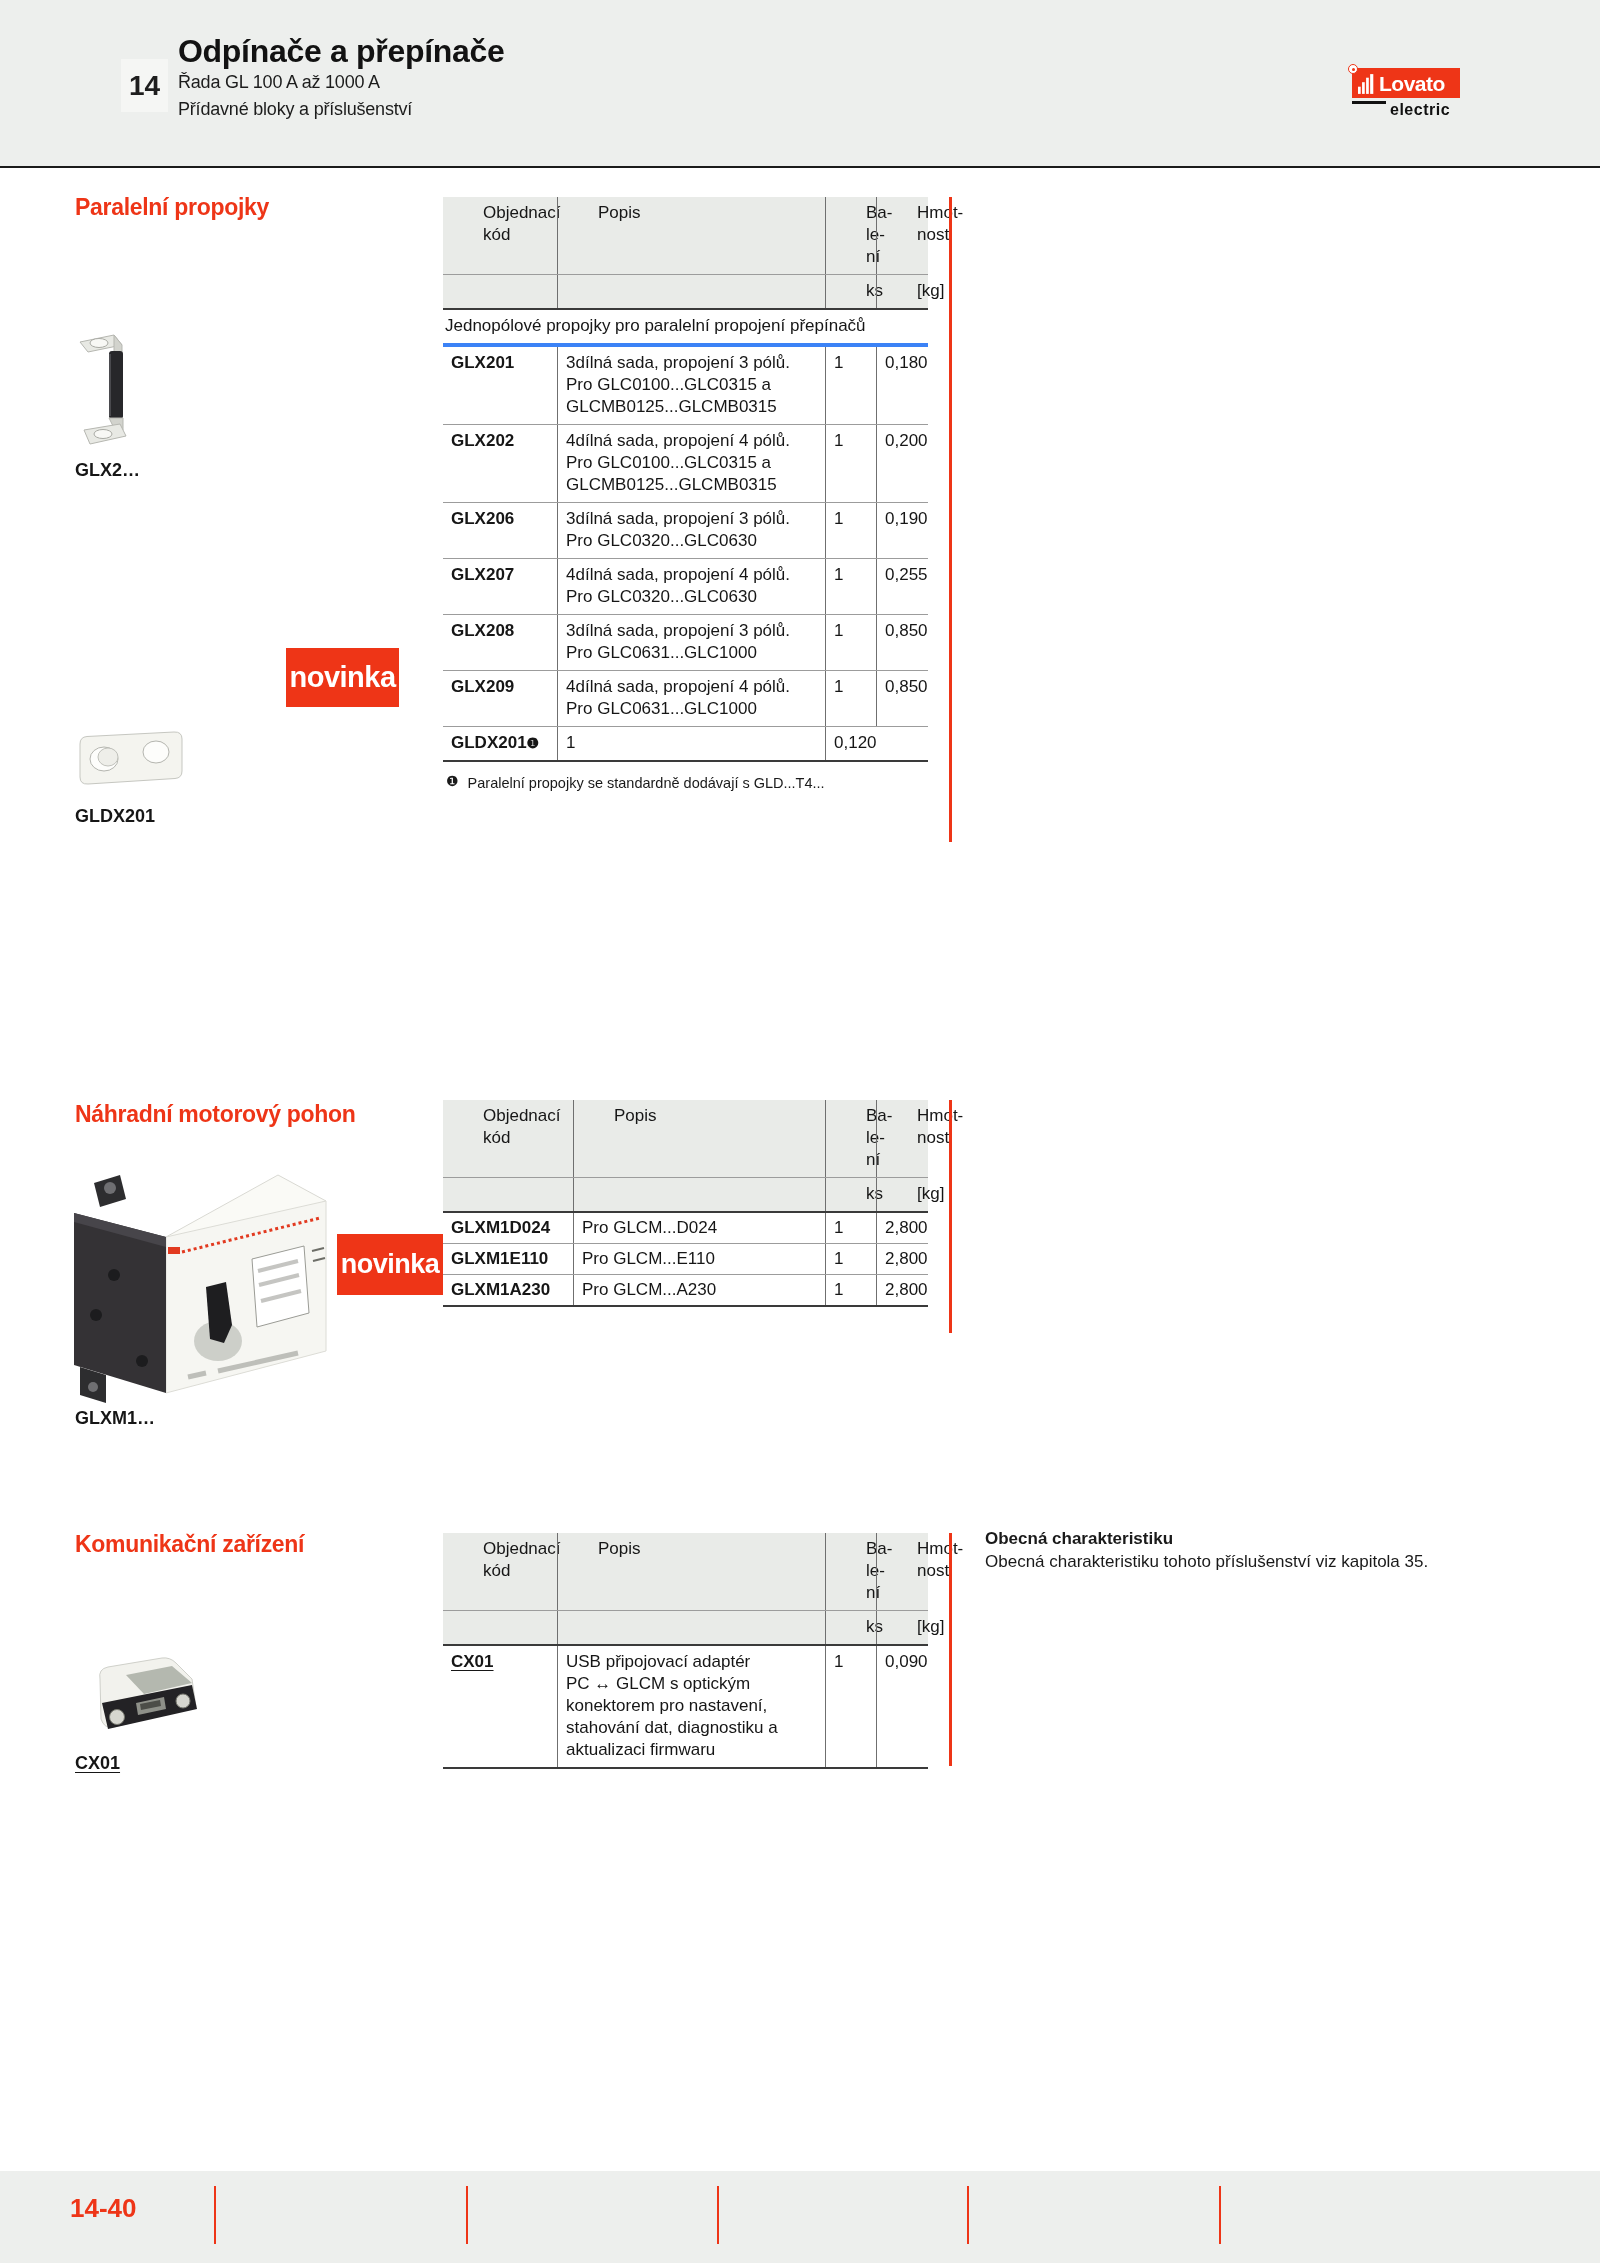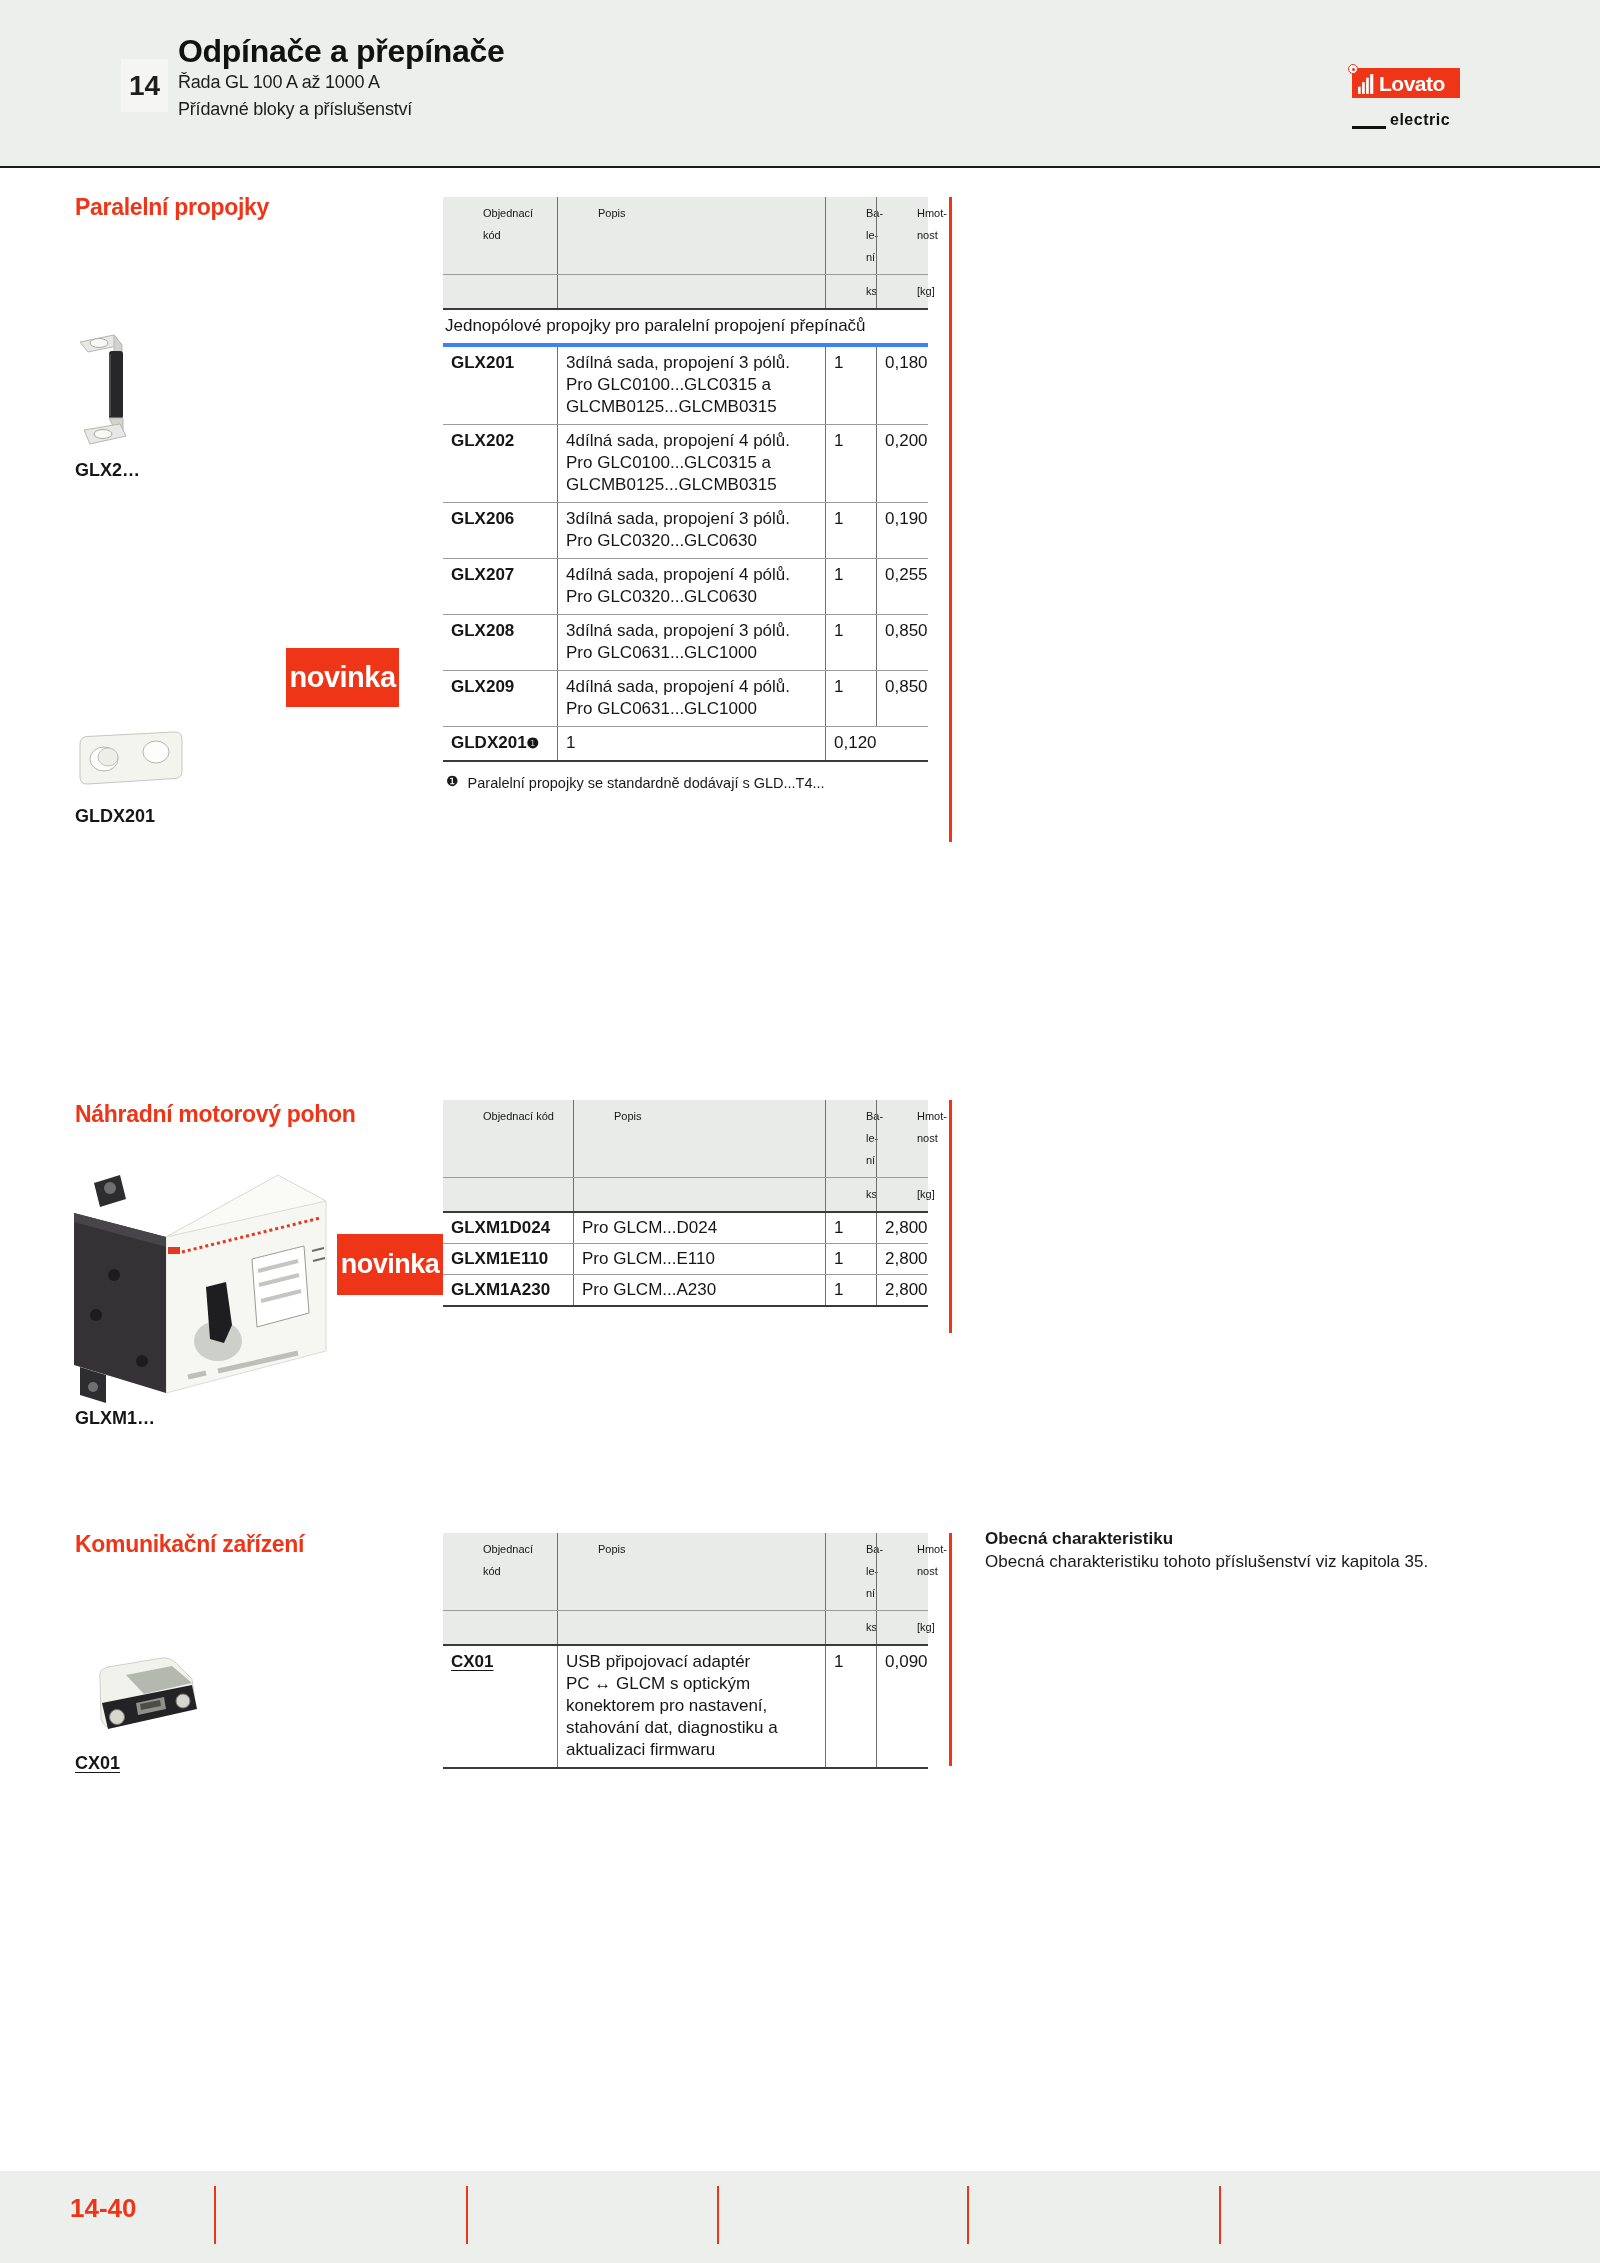--- a/index.html
+++ b/index.html
@@ -21,21 +21,21 @@
   .page-sub { font-size:18px; color:#1c1c1c; line-height:27px; letter-spacing:-0.2px; }
   
   .logo { position:absolute; left:1352px; top:68px; width:108px; }
   .logo-box { position:relative; background:#ee3517; height:30px; display:flex; align-items:flex-end;
     padding:3px 7px 3px 6px; box-sizing:border-box; }
   .logo-brand { color:#fff; font-size:21px; font-weight:bold; letter-spacing:-0.5px; line-height:22px; margin-left:3px; }
   .logo-reg { position:absolute; left:-4px; top:-4px; width:10px; height:10px; border-radius:50%;
     background:#fff; border:1px solid #ee3517; box-sizing:border-box; }
   .logo-reg::after { content:""; position:absolute; left:2.5px; top:2.5px; width:3px; height:3px;
     border-radius:50%; background:#ee3517; }
-  .logo-sub { display:flex; align-items:flex-end; margin-top:13px; }
+  .logo-sub { display:flex; align-items:flex-start; margin-top:3px; }
   .logo-line { flex:0 0 34px; height:3px; background:#111; margin-right:4px; }
   .logo-sub-text { font-size:16px; font-weight:bold; color:#111; letter-spacing:0.5px; }
   
   .sec-head { position:absolute; font-size:23px; font-weight:bold; color:#ee3517; letter-spacing:-0.3px; }
   .sec-head.s1 { left:75px; top:194px; }
   .sec-head.s2 { left:75px; top:1101px; }
   .sec-head.s3 { left:75px; top:1531px; }
   .prod-label { position:absolute; font-size:18px; font-weight:bold; color:#161616; }
   .prod-label.l1 { left:75px; top:460px; }
   .prod-label.l2 { left:75px; top:806px; }
@@ -56,21 +56,21 @@
   .tbl.pos1 { left:443px; top:197px; }
   .tbl.pos2 { left:443px; top:1100px; }
   .tbl.pos3 { left:443px; top:1533px; }
   .trow { display:grid; }
   .t13 .trow { grid-template-columns:114px 268px 51px 52px; }
   .t2  .trow { grid-template-columns:130px 252px 51px 52px; }
   .td, .th { padding:5px 6px 6px 8px; box-sizing:border-box; }
   .trow > :nth-child(n+2) { border-left:1px solid #6f6f6f; }
   .hrow1 { background:#e9ebe8; }
   .hrow2 { background:#e9ebe8; border-top:1px solid #9c9c9c; border-bottom:2px solid #3a3a3a; }
-  .th { font-size:11px;padding-left:40px; }
+  .th { font-size:17px;padding-left:40px; }
   .group { padding:5px 2px 6px 2px; border-bottom:4px solid #3b82f6; }
   .group.mid { border-top:1px solid #9c9c9c; }
   .drow { background:#fff; }
   .drow + .drow { border-top:1px solid #9c9c9c; }
   .drow.last { border-bottom:2px solid #3a3a3a; }
   .t2 .td { padding-top:4px; padding-bottom:4px; }
   .code { font-weight:bold; }
   .code.link { text-decoration:underline; text-decoration-thickness:1px; text-underline-offset:3px; }
   .desc { white-space:pre-line; }
   .note-sup { font-size:14px; font-weight:bold; }

